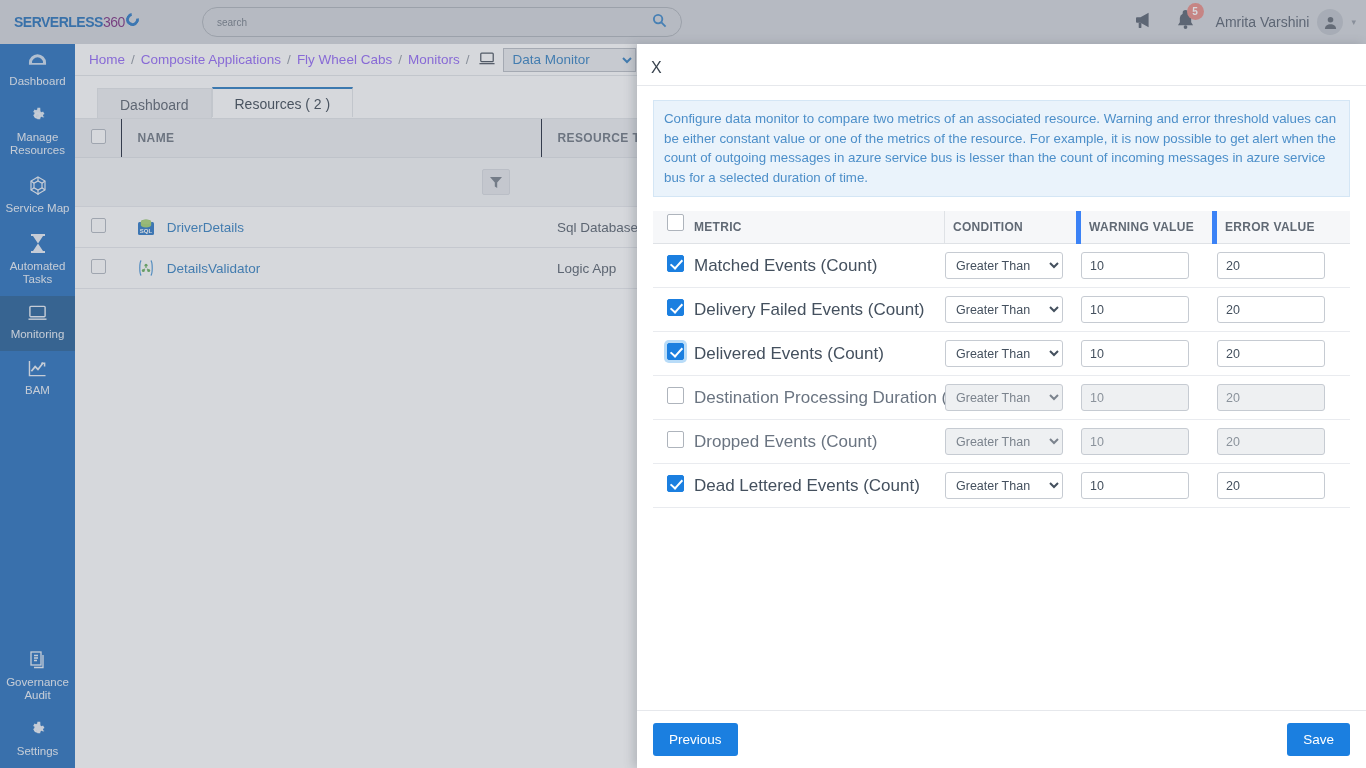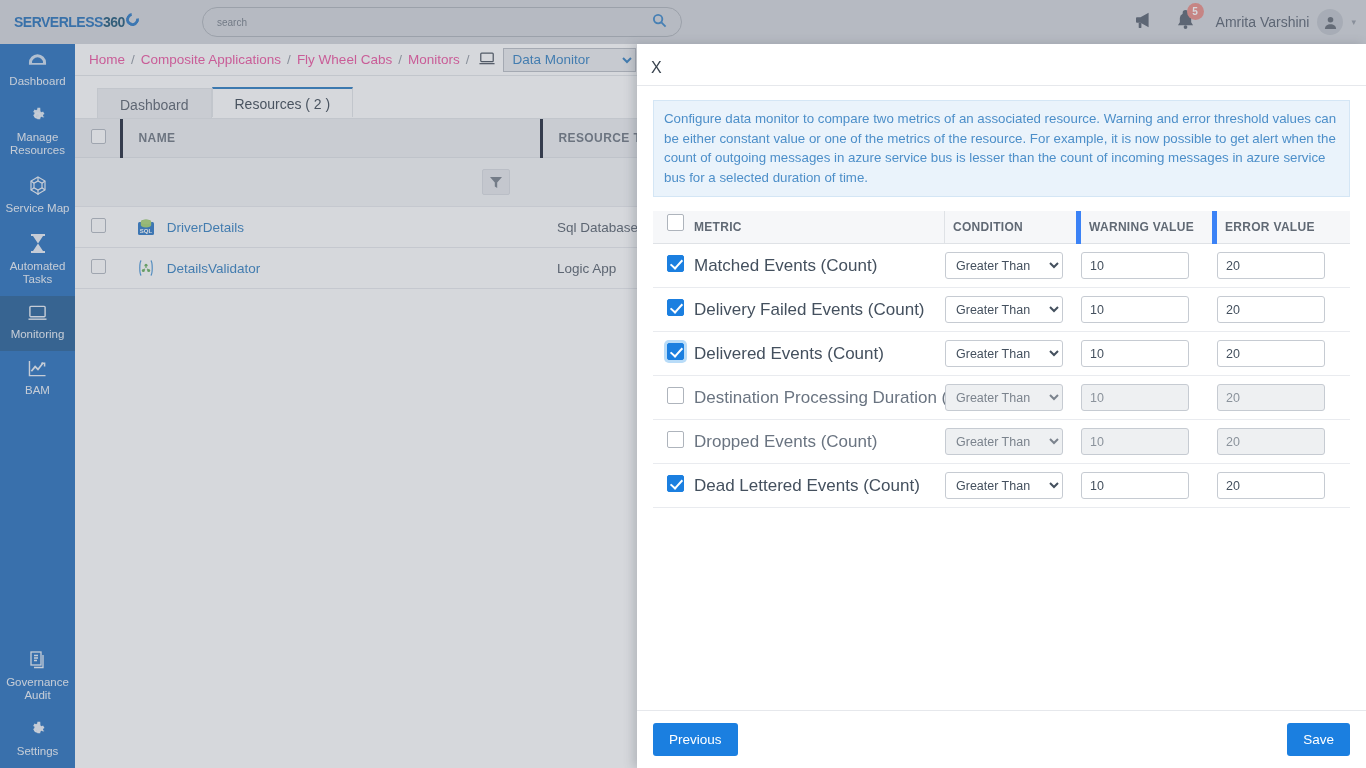--- a/index.html
+++ b/index.html
@@ -16,21 +16,21 @@
     position: absolute; top: 0; left: 0;
     width: 1366px; height: 44px;
     background: #d0d3d8;
     display: flex; align-items: center;
   }
   .logo {
     width: 200px; padding-left: 14px;
     font-size: 14px; font-weight: bold; letter-spacing: -0.5px;
     color: #1566b4; display: flex; align-items: baseline;
   }
-  .logo .s360 { color: #0c4a6e; font-weight: bold; }
+  .logo .s360 { color: #701a75; font-weight: normal; }
   .logo-ring {
     display:inline-block; width:13px; height:13px; border:3px solid #1a6fc0;
     border-radius:50%; border-top-color:transparent; transform:rotate(35deg);
     margin-left:1px; position:relative; top:-1px;
   }
   .searchwrap {
     position: absolute; left: 202px; top: 7px;
     width: 480px; height: 30px;
     border: 1px solid #a8adb5; border-radius: 16px;
     background: #d0d3d8;
@@ -84,21 +84,21 @@
   .content {
     position: absolute; top: 44px; left: 75px;
     width: 1291px; height: 724px;
     background: #ffffff;
   }
   .crumbbar {
     height: 32px; background:#fff; border-bottom: 1px solid #e2e4e8;
     display: flex; align-items: center; padding-left: 14px; gap: 6px;
     font-size: 13.5px;
   }
-  .crumb { color: #ec4899; cursor: pointer; }
+  .crumb { color: #8b5cf6; cursor: pointer; }
   .crumb-sep { color: #8d949e; }
   .monitor-ico { color:#3a4450; font-size: 14px; margin-left:4px;}
   .crumb-select {
     margin-left: 2px; height: 24px; width: 133px;
     border: 1px solid #b5bac1; background: #e9ebee;
     color: #2477bd; font-size: 13.5px; font-family: "Liberation Sans", sans-serif;
     padding-left: 4px;
   }
   .info-ico {
     margin-left: 8px; width:14px; height:14px; border-radius:50%;
@@ -115,21 +115,21 @@
   }
   .tab.active {
     background: #fff; color: #2e3a46; border-top: 2px solid #1a72bd;
     position: relative; top: -1px; padding-top: 7px;
   }
 
   table.res { width: 100%; border-collapse: collapse; }
   table.res th {
     background: #eceef1; text-align: left; padding: 10px 0 10px 16px;
     font-size: 12px; color: #626b77; letter-spacing: .4px; font-weight: bold;
-    border-bottom: 1px solid #dde0e4; border-right:3px solid #0f172a;
+    border-bottom: 1px solid #dde0e4; border-right:1px solid #0f172a;
   }
   table.res td {
     padding: 11px 0 11px 16px; font-size: 13.5px; color: #4a5461;
     border-bottom: 1px solid #e6e8ec;
   }
   .chk-cell { width: 46px; padding-left: 16px !important; }
   .cbox {
     width: 15px; height: 15px; border: 1px solid #aeb4bc; background: #fff;
     display:inline-block; border-radius:2px;
   }

